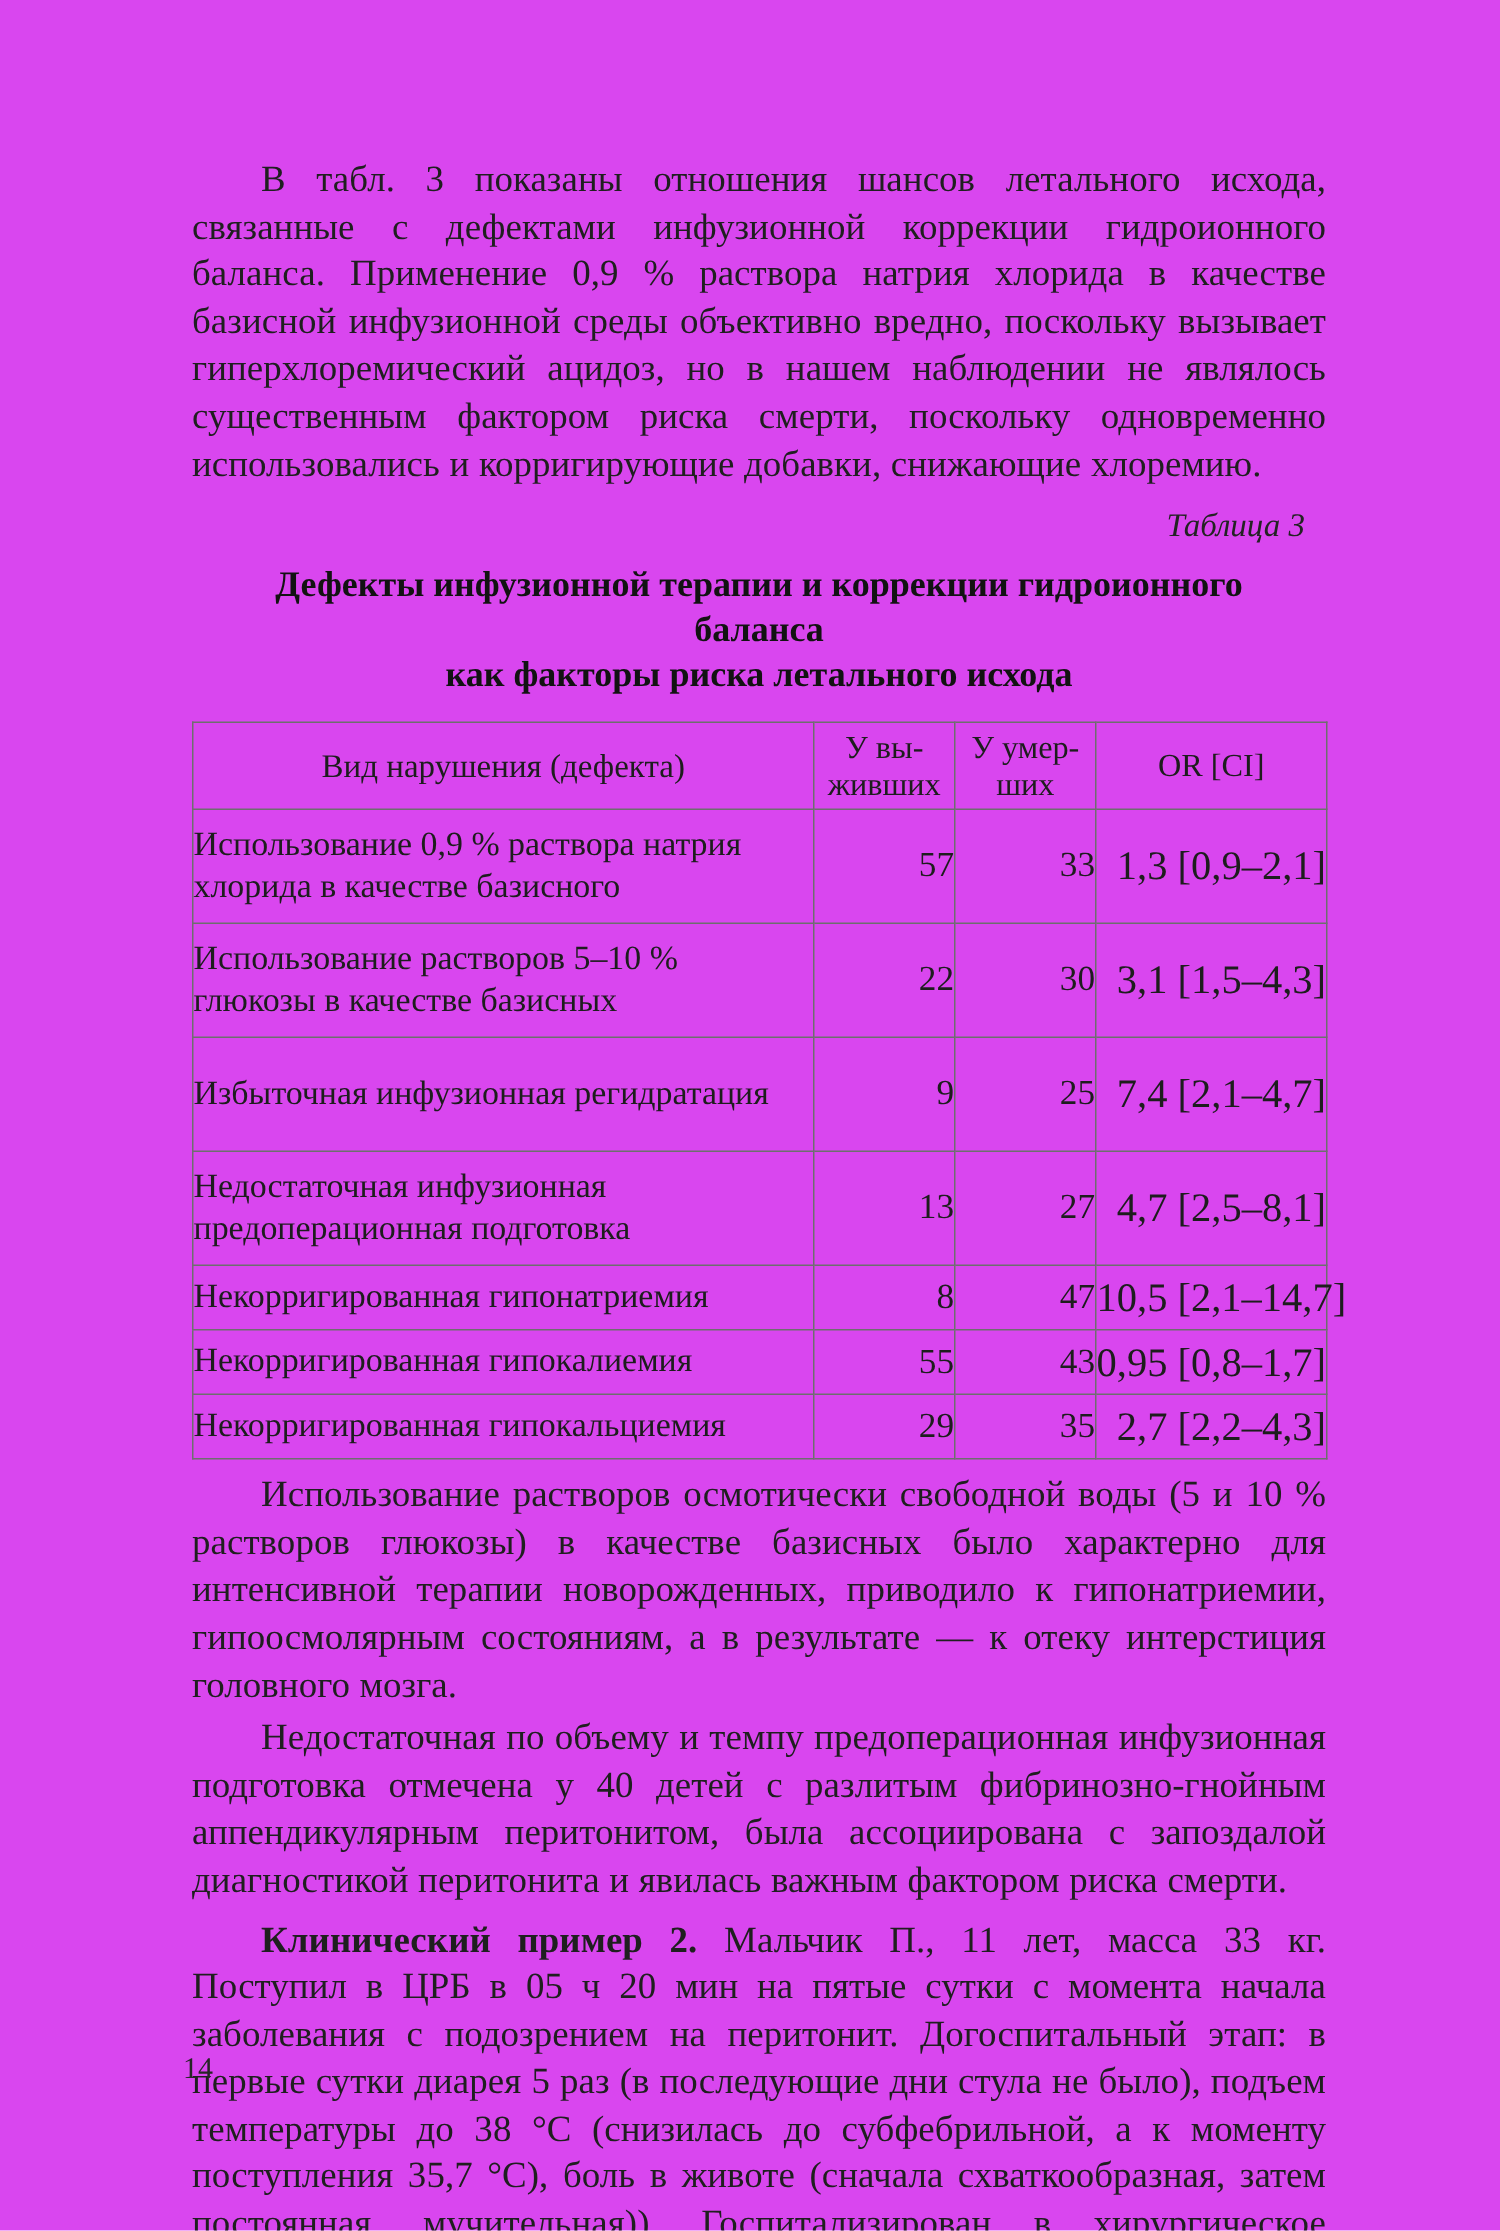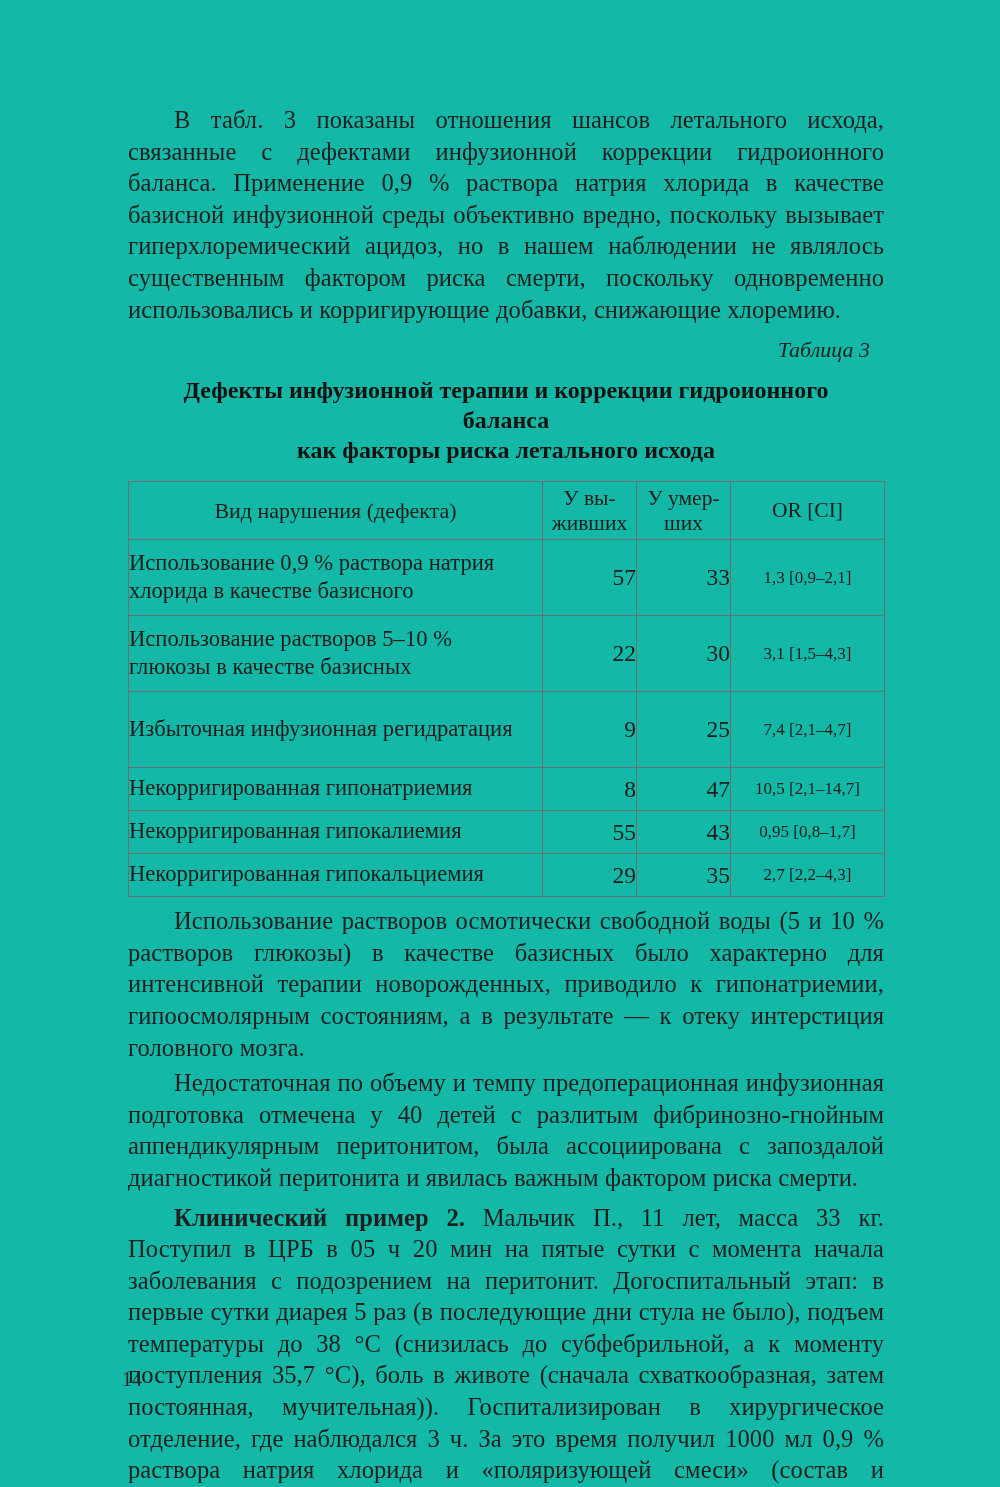--- a/index.html
+++ b/index.html
@@ -15,21 +15,21 @@
     font-family: "Liberation Serif", "DejaVu Serif", serif;
     color: #1b1b1b;
     overflow: hidden;
   }
 
   .page {
     position: absolute;
     left: 0; top: 0;
     width: 1000px;
     height: 1487px;
-    background: #14b8a6;
+    background: #d946ef;
   }
 
   .content {
     position: absolute;
     left: 128px;
     top: 104px;
     width: 756px;
   }
 
   p.body-par {
@@ -109,22 +109,22 @@
     font-size: 22.6px;
     line-height: 28.5px;
     padding: 4px 6px 5px 0;
     text-align: left;
   }
   tbody td.cell-num {
     text-align: right;
     font-size: 23.5px;
   }
   tbody td.cell-or {
-    text-align: center;
-    font-size: 17px;
+    text-align: right;
+    font-size: 27px;
     white-space: nowrap;
   }
   tbody tr.tall td { height: 66px; }
   tbody tr.short td { height: 33px; }
 
   
   .b { font-weight: bold; }
 
   
   .page-number {
@@ -186,20 +186,26 @@
             <td class="cell-num">22</td>
             <td class="cell-num">30</td>
             <td class="cell-or">3,1 [1,5–4,3]</td>
           </tr>
           <tr class="tall">
             <td class="cell-name">Избыточная инфузионная регидратация</td>
             <td class="cell-num">9</td>
             <td class="cell-num">25</td>
             <td class="cell-or">7,4 [2,1–4,7]</td>
           </tr>
+          <tr class="tall">
+            <td class="cell-name">Недостаточная инфузионная предоперационная подготовка</td>
+            <td class="cell-num">13</td>
+            <td class="cell-num">27</td>
+            <td class="cell-or">4,7 [2,5–8,1]</td>
+          </tr>
           <tr class="short">
             <td class="cell-name">Некорригированная гипонатриемия</td>
             <td class="cell-num">8</td>
             <td class="cell-num">47</td>
             <td class="cell-or">10,5 [2,1–14,7]</td>
           </tr>
           <tr class="short">
             <td class="cell-name">Некорригированная гипокалиемия</td>
             <td class="cell-num">55</td>
             <td class="cell-num">43</td>

